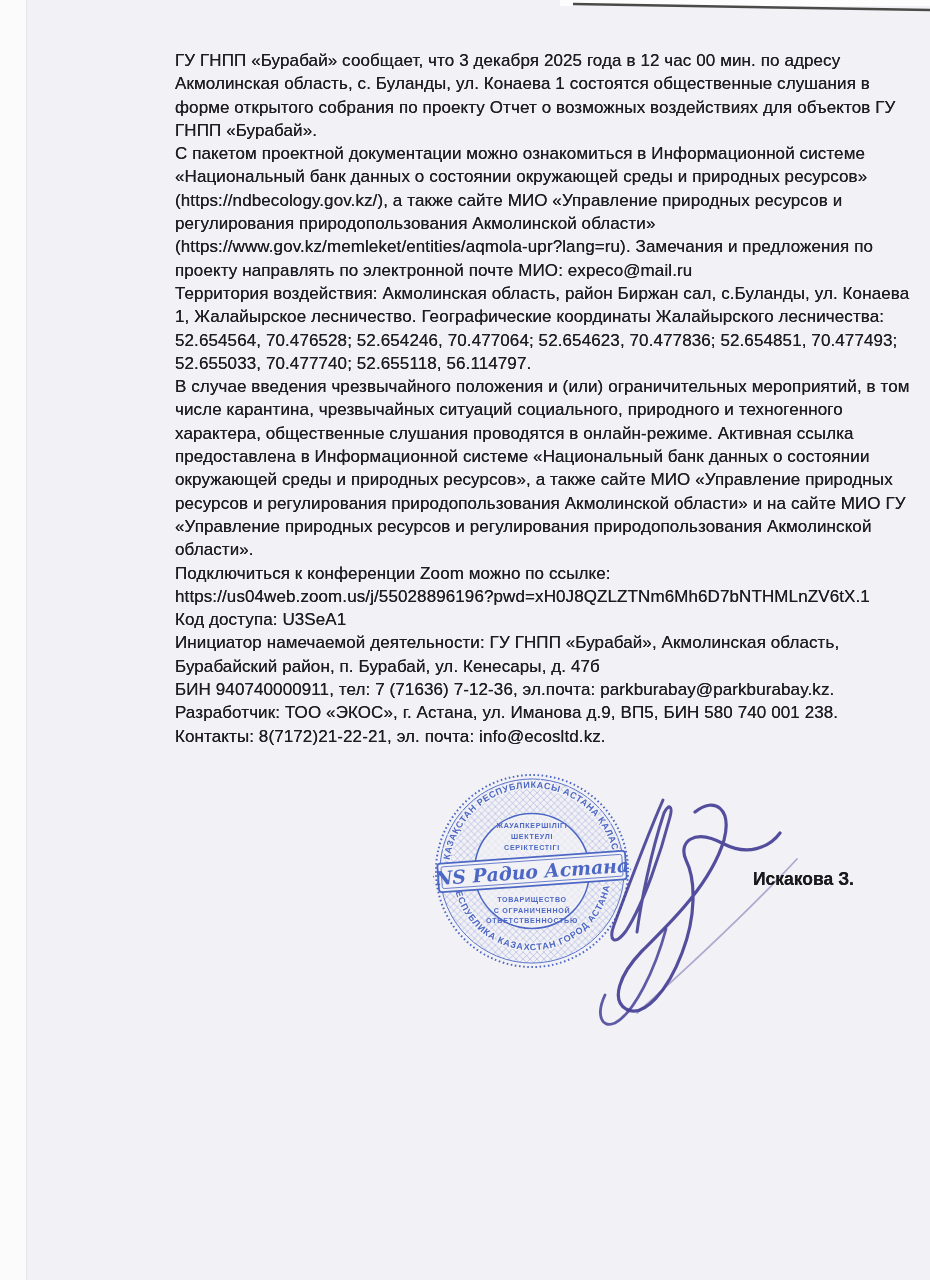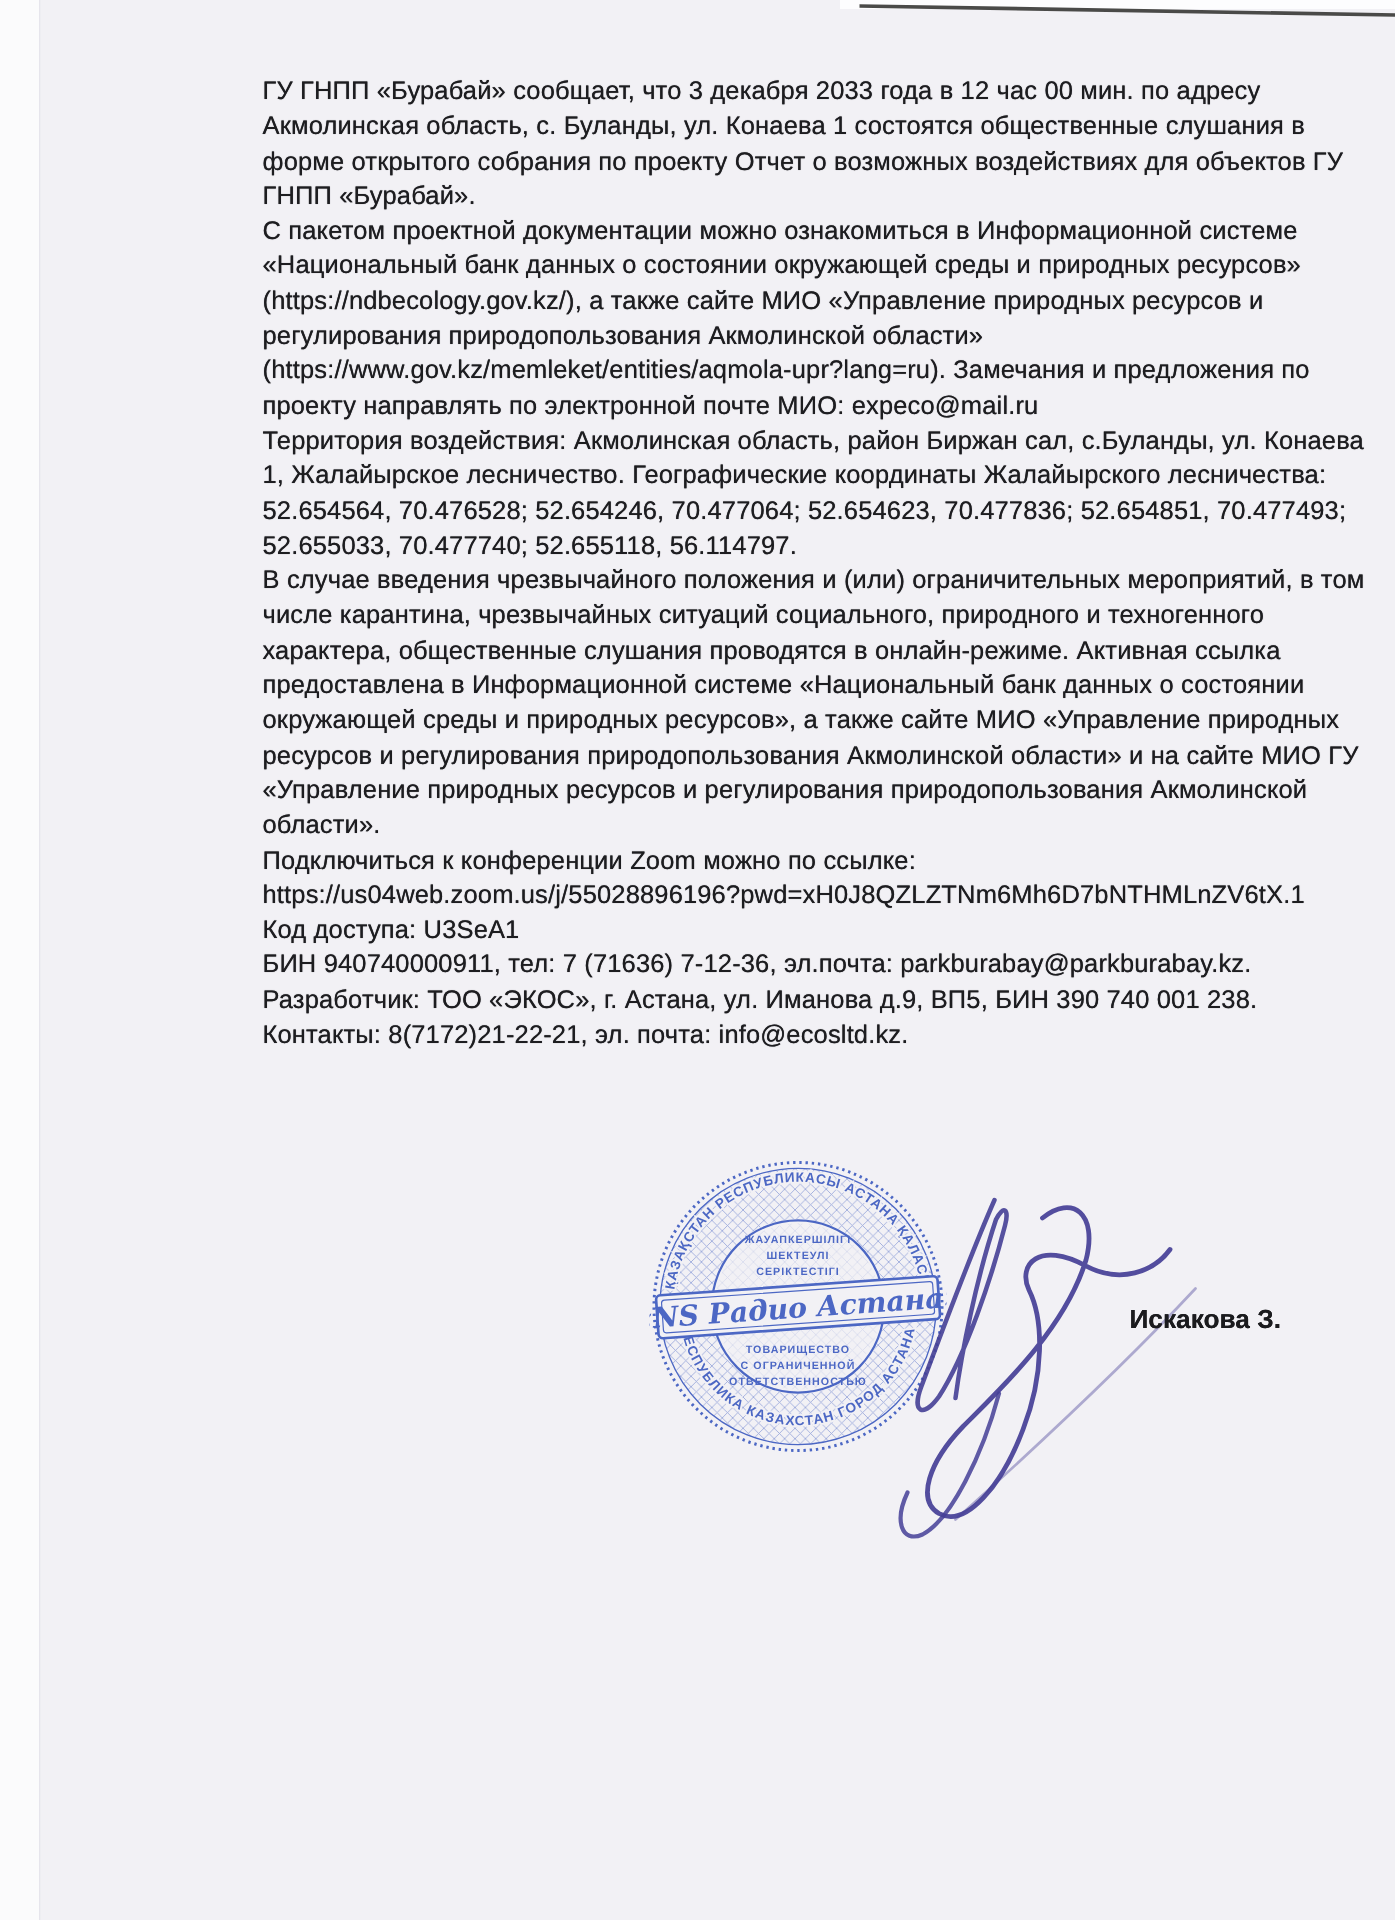--- a/index.html
+++ b/index.html
@@ -64,30 +64,31 @@
 
 <div class="page">
 
   <div class="scan-strip-left"></div>
   <div class="scan-top-white"></div>
   <svg class="scan-edge-line" viewBox="0 0 930 20" preserveAspectRatio="none">
     <line x1="573" y1="4" x2="930" y2="10" stroke="#4a4a48" stroke-width="2.4"></line>
   </svg>
 
   <div class="text-block">
-    <p>ГУ ГНПП «Бурабай» сообщает, что 3 декабря 2033 года в 12 час 00 мин. по адресу Акмолинская область, с. Буланды, ул. Конаева 1 состоятся общественные слушания в форме открытого собрания по проекту Отчет о возможных воздействиях для объектов ГУ ГНПП «Бурабай».</p>
+    <p>ГУ ГНПП «Бурабай» сообщает, что 3 декабря 2025 года в 12 час 00 мин. по адресу Акмолинская область, с. Буланды, ул. Конаева 1 состоятся общественные слушания в форме открытого собрания по проекту Отчет о возможных воздействиях для объектов ГУ ГНПП «Бурабай».</p>
     <p>С пакетом проектной документации можно ознакомиться в Информационной системе «Национальный банк данных о состоянии окружающей среды и природных ресурсов» (https://ndbecology.gov.kz/), а также сайте МИО «Управление природных ресурсов и регулирования природопользования Акмолинской области»
 (https://www.gov.kz/memleket/entities/aqmola-upr?lang=ru). Замечания и предложения по проекту направлять по электронной почте МИО: expeco@mail.ru</p>
     <p>Территория воздействия: Акмолинская область, район Биржан сал, с.Буланды, ул. Конаева 1, Жалайырское лесничество. Географические координаты Жалайырского лесничества: 52.654564, 70.476528; 52.654246, 70.477064; 52.654623, 70.477836; 52.654851, 70.477493; 52.655033, 70.477740; 52.655118, 56.114797.</p>
     <p>В случае введения чрезвычайного положения и (или) ограничительных мероприятий, в том числе карантина, чрезвычайных ситуаций социального, природного и техногенного характера, общественные слушания проводятся в онлайн-режиме. Активная ссылка предоставлена в Информационной системе «Национальный банк данных о состоянии окружающей среды и природных ресурсов», а также сайте МИО «Управление природных ресурсов и регулирования природопользования Акмолинской области» и на сайте МИО ГУ «Управление природных ресурсов и регулирования природопользования Акмолинской области».</p>
     <p>Подключиться к конференции Zoom можно по ссылке:</p>
     <p>https://us04web.zoom.us/j/55028896196?pwd=xH0J8QZLZTNm6Mh6D7bNTHMLnZV6tX.1</p>
     <p>Код доступа: U3SeA1</p>
+    <p>Инициатор намечаемой деятельности: ГУ ГНПП «Бурабай», Акмолинская область, Бурабайский район, п. Бурабай, ул. Кенесары, д. 47б</p>
     <p>БИН 940740000911, тел: 7 (71636) 7-12-36, эл.почта: parkburabay@parkburabay.kz.</p>
-    <p>Разработчик: ТОО «ЭКОС», г. Астана, ул. Иманова д.9, ВП5, БИН 390 740 001 238.</p>
+    <p>Разработчик: ТОО «ЭКОС», г. Астана, ул. Иманова д.9, ВП5, БИН 580 740 001 238.</p>
     <p>Контакты: 8(7172)21-22-21, эл. почта: info@ecosltd.kz.</p>
   </div>
 
 
   <svg class="stamp" viewBox="0 0 200 200">
     <defs>
       <pattern id="mesh" width="7" height="7" patternUnits="userSpaceOnUse">
         <path d="M0,0 l7,7 M7,0 l-7,7" stroke="#3e5cc0" stroke-width="0.55" fill="none"></path>
       </pattern>
       <path id="arcTop" d="M 16,100 A 84,84 0 1 1 184,100" fill="none"></path>

